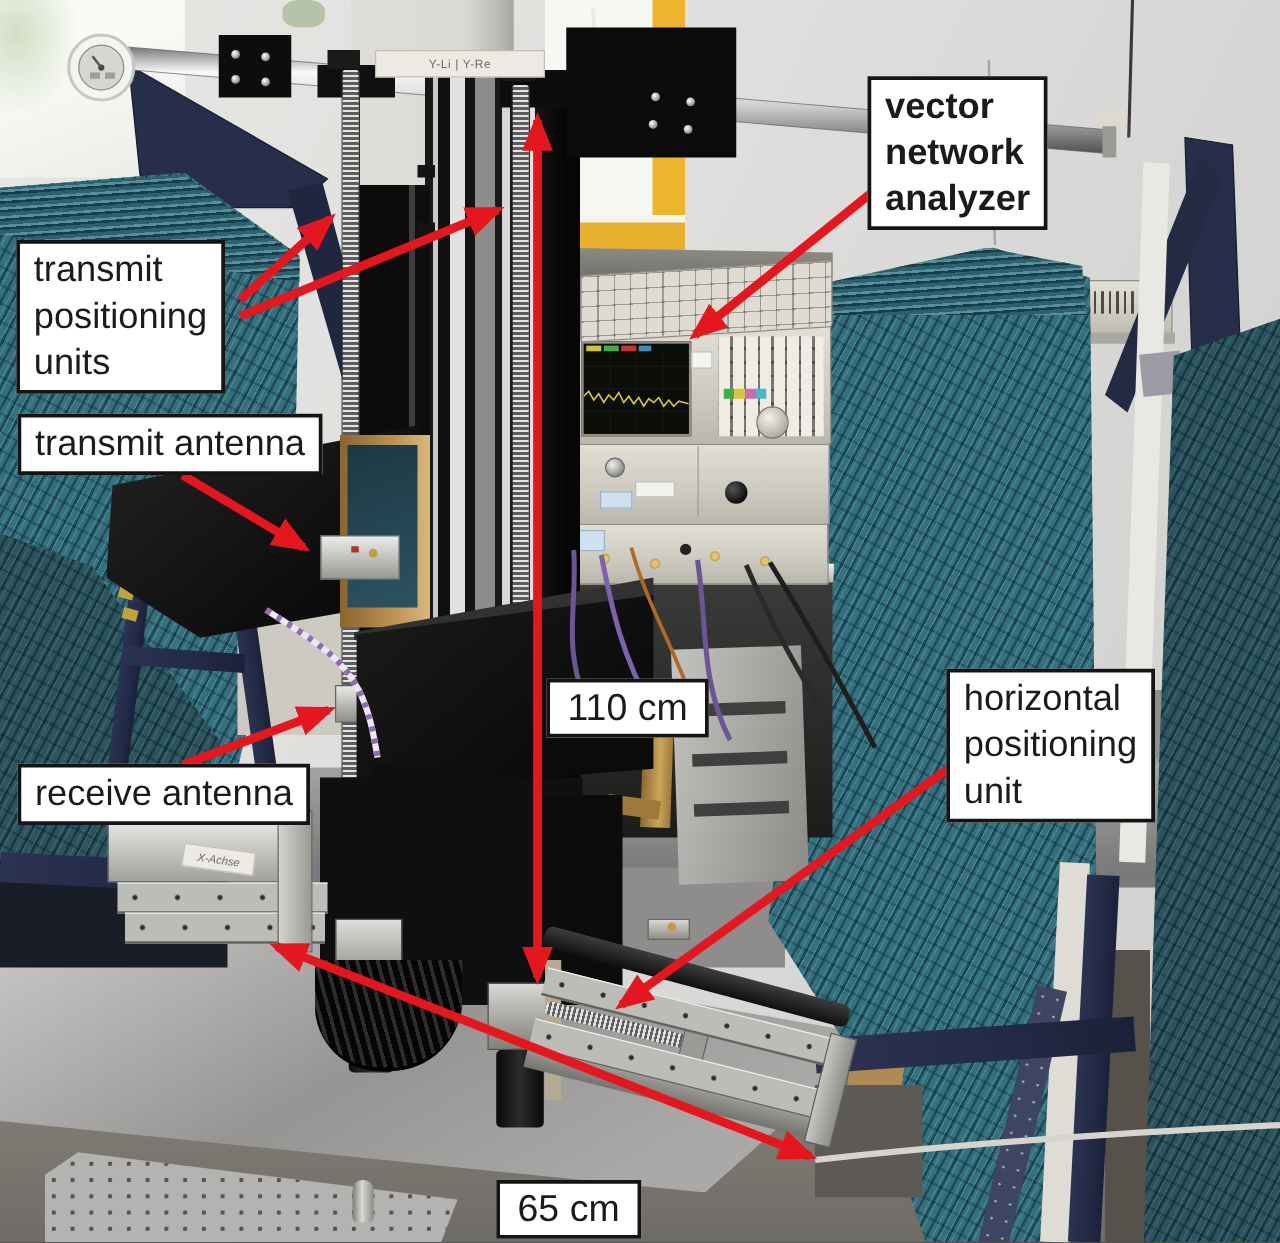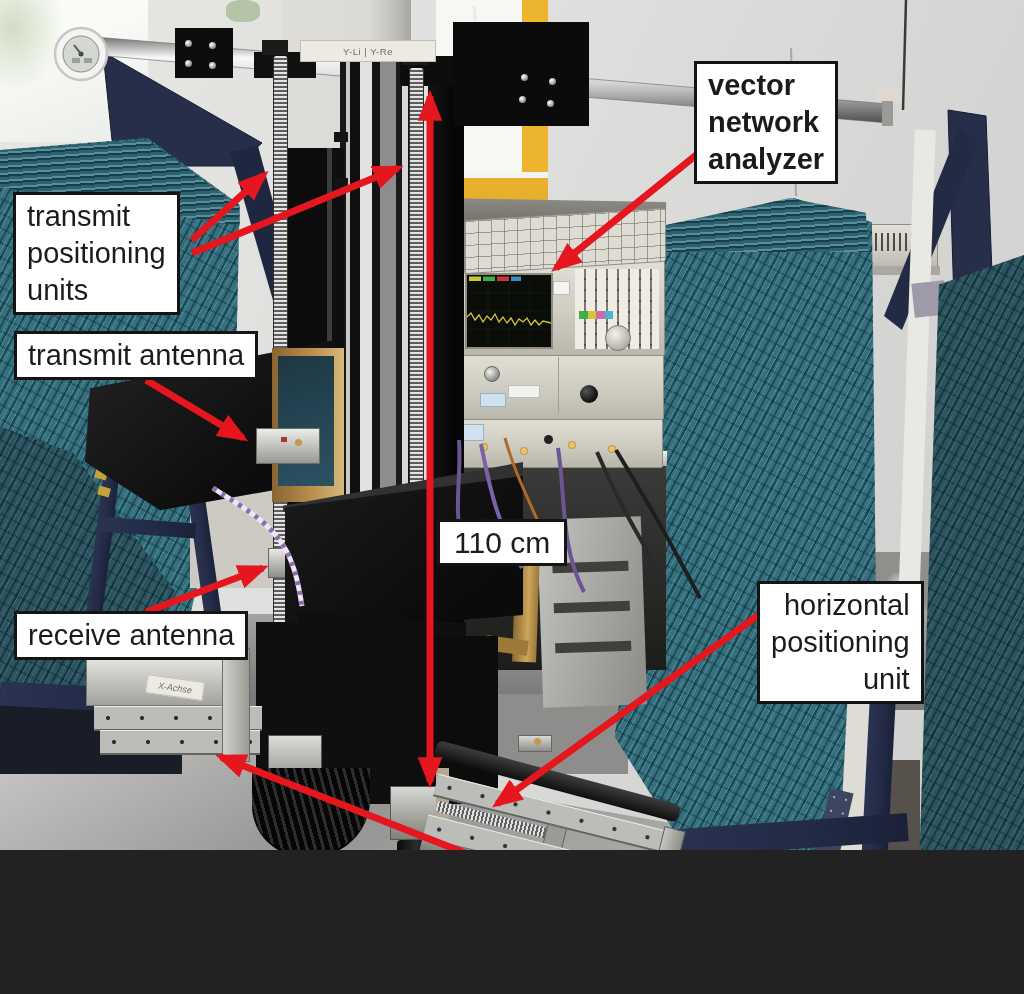--- a/index.html
+++ b/index.html
@@ -1,16 +1,16 @@
 <!DOCTYPE html>
 <html><head>
 <meta charset="utf-8">
 <style>
   html,body{margin:0;padding:0;background:#222;}
-  #stage{position:relative;width:1024px;height:850px;overflow:hidden;
+  #stage{position:relative;width:1024px;height:994px;overflow:hidden;
     background:linear-gradient(115deg,#e6e7e3 0%,#dfe0dd 40%,#d5d6d4 72%,#cfd0ce 100%);
     font-family:"Liberation Sans",sans-serif;}
   .abs{position:absolute;}
   .foam{background-color:#35707e;background-image:
     repeating-linear-gradient(118deg,rgba(6,34,44,.52) 0 2px,rgba(0,0,0,0) 2px 8px),
     repeating-linear-gradient(118deg,rgba(160,215,225,.20) 3px 4px,rgba(0,0,0,0) 4px 8px),
     repeating-linear-gradient(28deg,rgba(10,45,55,.35) 0 2px,rgba(0,0,0,0) 2px 13px);}
   .foam-dark{filter:brightness(.76) saturate(.92);}
   .foam-edge{background-color:#2d616f;background-image:
     repeating-linear-gradient(176deg,rgba(165,215,225,.38) 0 2px,rgba(8,40,50,.6) 2px 4px,rgba(0,0,0,0) 4px 7px);}
@@ -20,21 +20,21 @@
   .rodv{background:repeating-linear-gradient(180deg,#e4e4e4 0 2px,#5d5d5d 2px 4px);
     border-left:1px solid #2e2e2e;border-right:1px solid #2e2e2e;border-radius:3px;}
   .boltbar{background-color:#bcbcb8;background-image:
     radial-gradient(circle 3px at 14px 50%,#2e2e2c 55%,#8a8a86 72%,rgba(0,0,0,0) 78%);
     background-size:34px 100%;background-repeat:repeat-x;
     border-top:1px solid #ecece8;border-bottom:2px solid #63635f;}
   .beige{background:linear-gradient(180deg,#e2dfd6 0%,#cfccc2 55%,#b9b6ac 100%);
     border:1px solid #8f8c82;border-radius:2px;}
   .callout{position:absolute;background:#fff;border:3px solid #141414;color:#1b1b1b;
     font-size:29px;line-height:37px;padding:3px 11px;white-space:pre-line;z-index:60;}
-  .callout.center{text-align:center;font-size:30px;padding:2px 14px;}
+  .callout.center{text-align:center;font-size:30px;padding:2px 14px;margin-top:24px;}
   .mlabel{position:absolute;background:#eceae2;border:1px solid #c0beb5;color:#6b6b66;
     display:flex;align-items:center;justify-content:center;z-index:30;}
   svg{display:block;}
 </style>
 </head>
 <body>
 
 <div id="stage">
 
   <div class="abs" style="left:0;top:0;width:148px;height:142px;background:linear-gradient(160deg,#f9fbf6 30%,#eaece7);"></div>
@@ -270,19 +270,19 @@
   </svg>
 
   <div class="callout" style="left:13px;top:192px;">transmit
 positioning
 units</div>
   <div class="callout" style="left:14px;top:611px;">receive antenna</div>
   <div class="callout" style="left:14px;top:331px;">transmit antenna</div>
   <div class="callout" style="left:694px;top:61px;font-weight:bold;">vector
 network
 analyzer</div>
-  <div class="callout" style="left:757px;top:581px;text-align:right;">horizontal
+  <div class="callout" style="left:757px;top:535px;">horizontal
 positioning
 unit</div>
   <div class="callout center" style="left:437px;top:519px;">110 cm</div>
   <div class="callout center" style="left:397px;top:920px;">65 cm</div>
 
 </div>
 
 </body></html>

